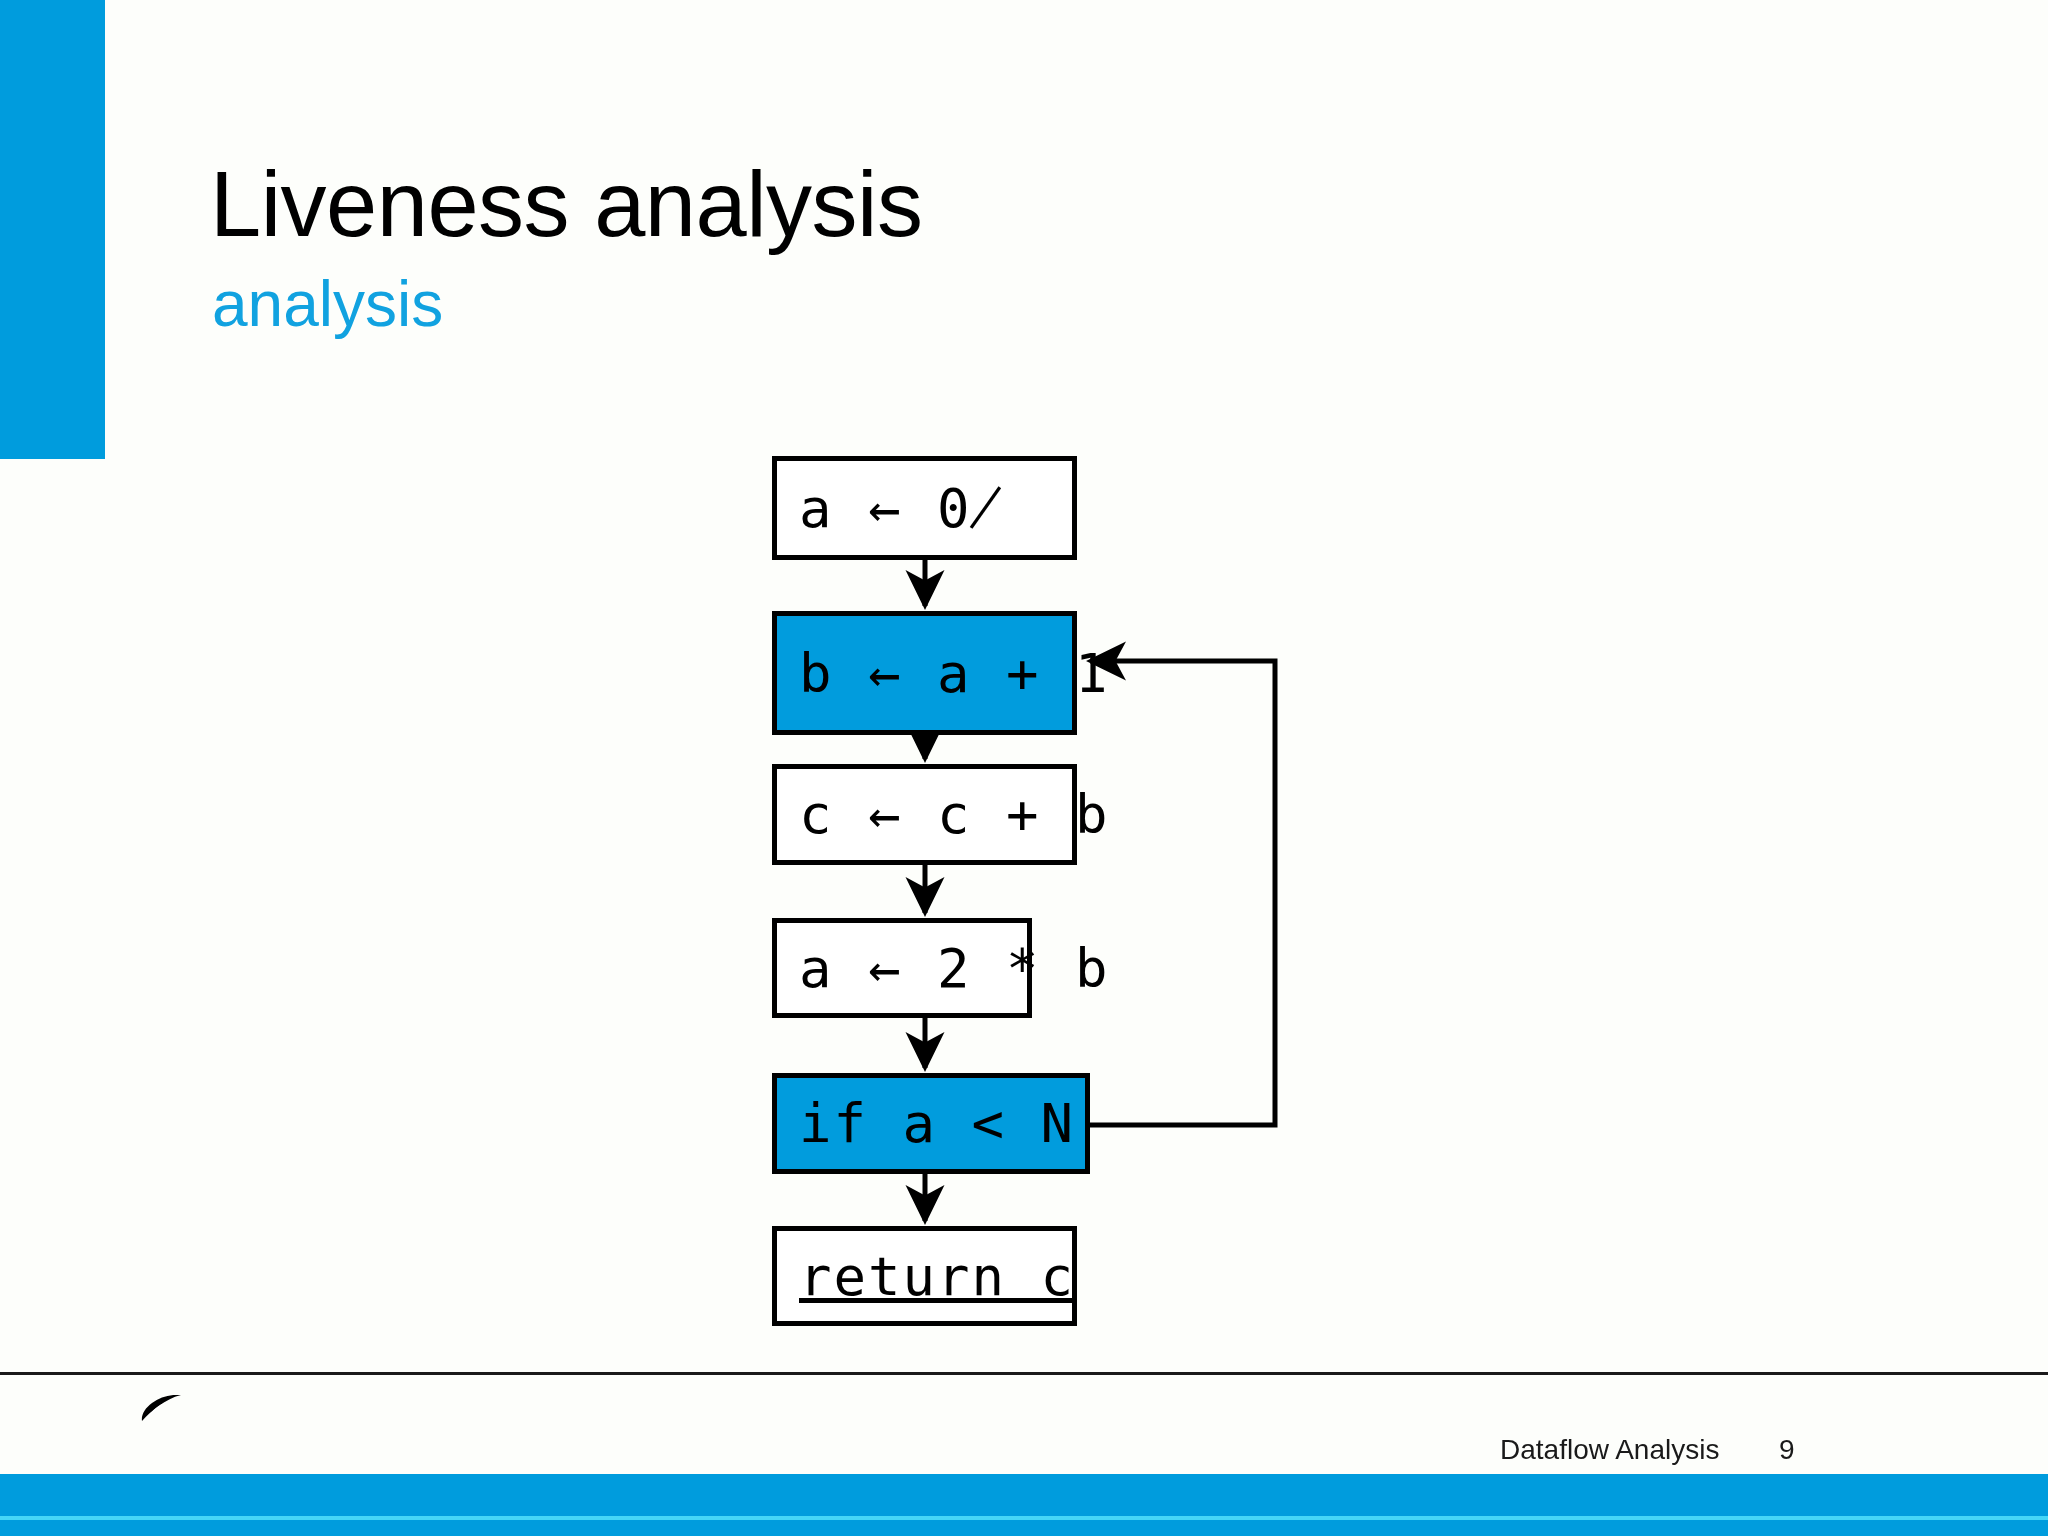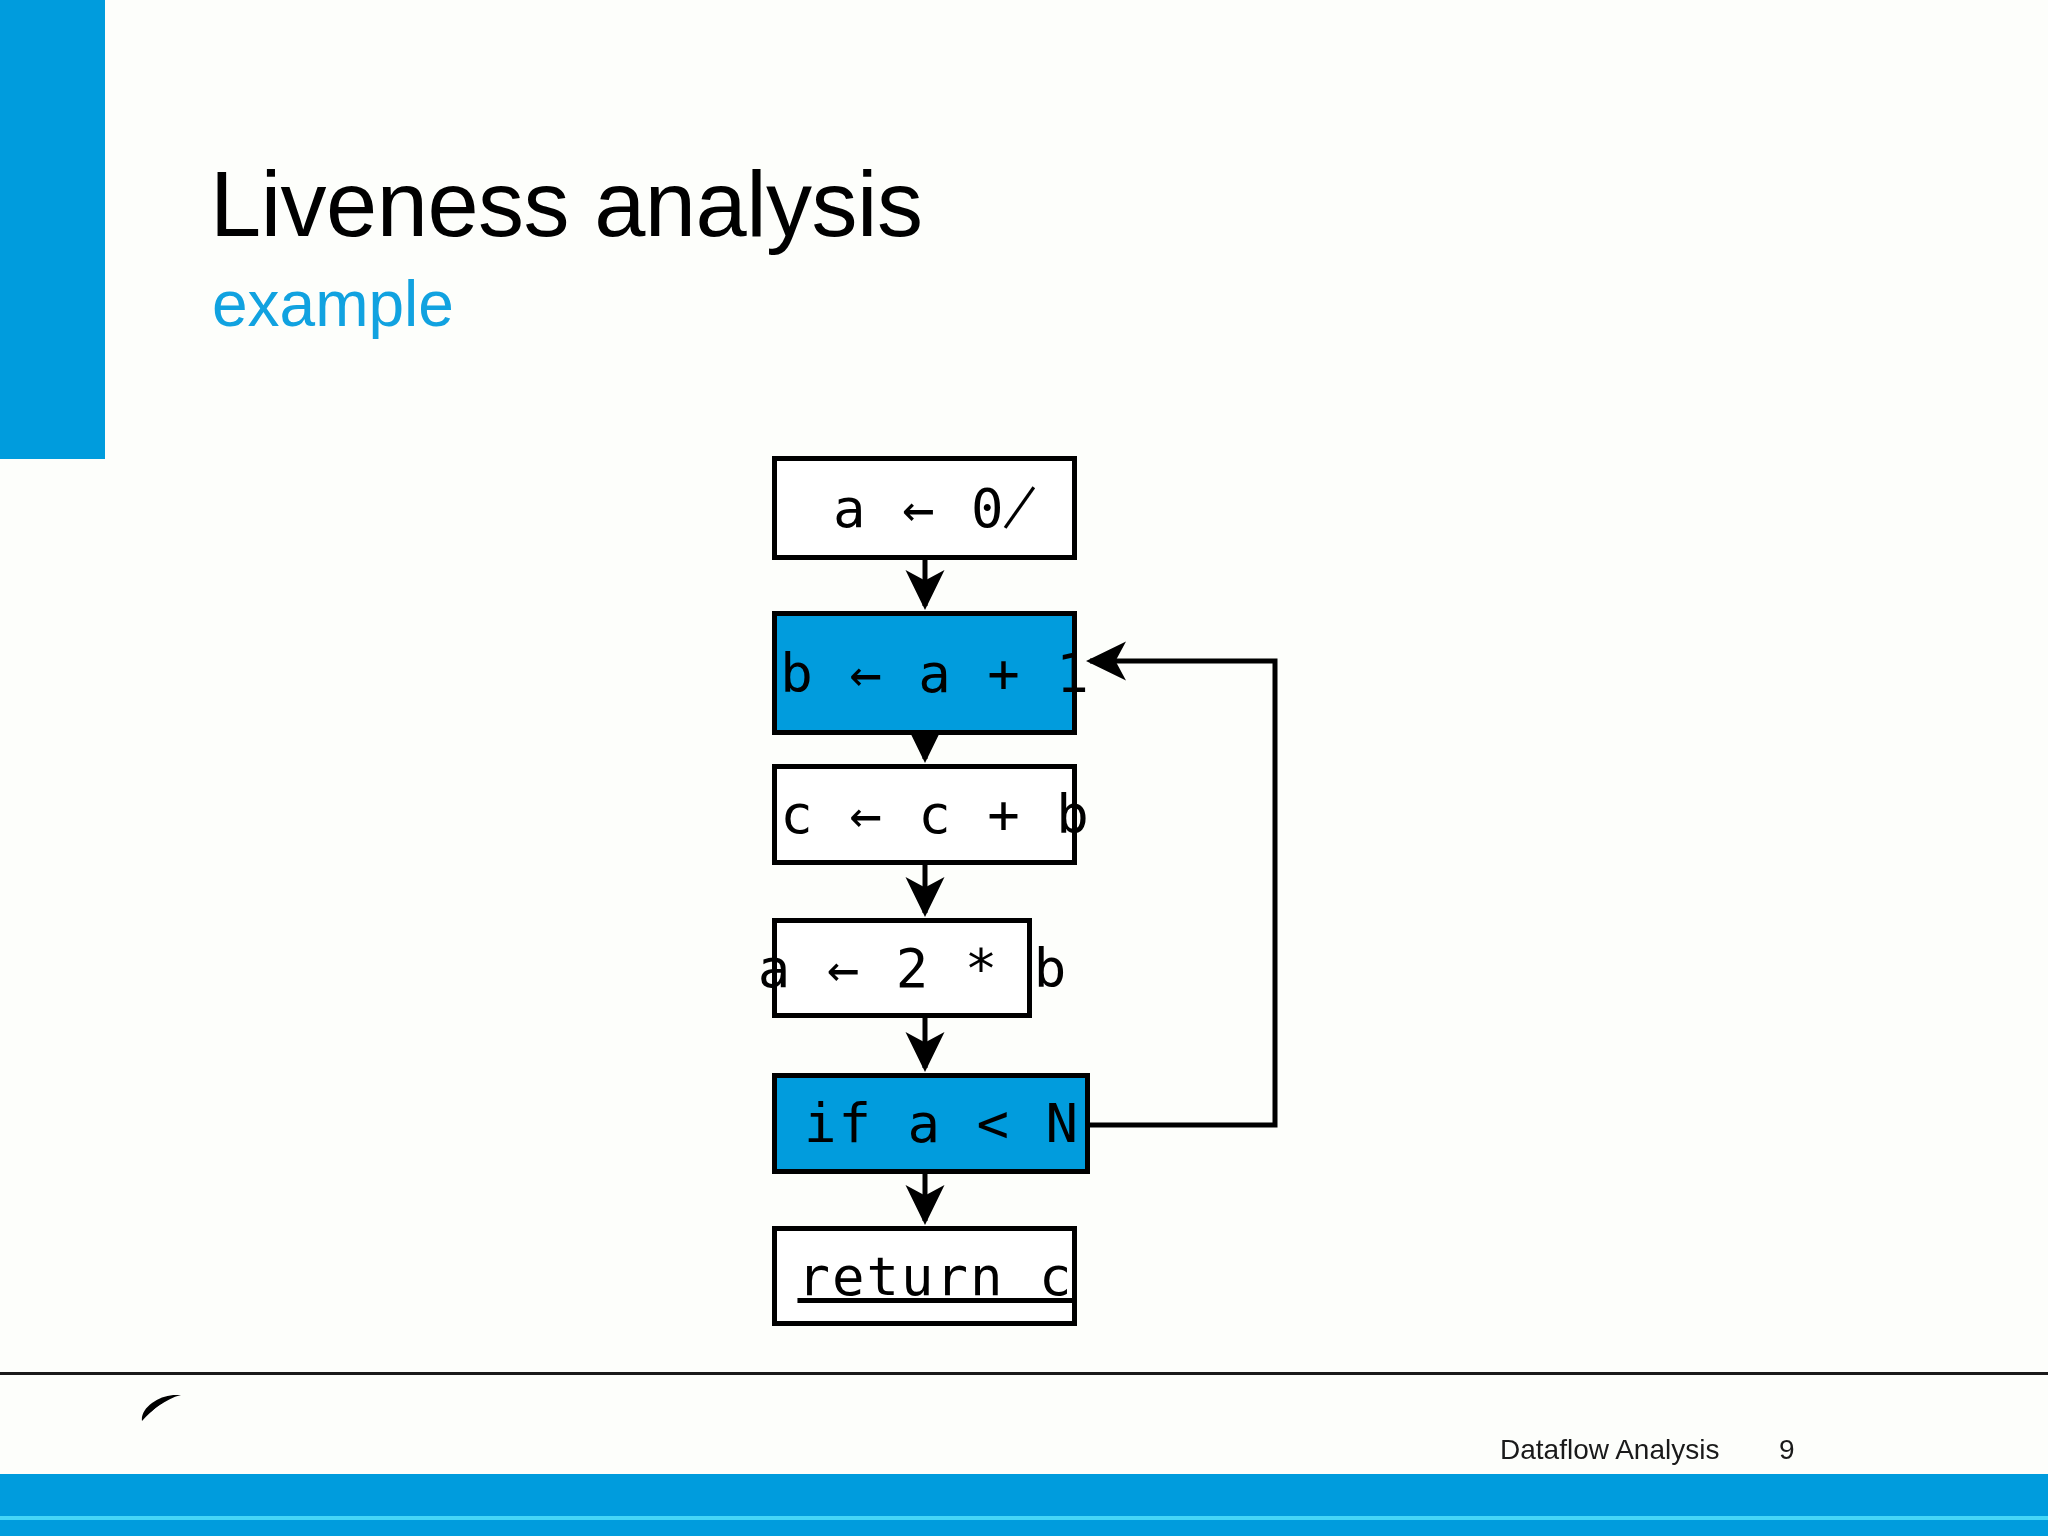--- a/index.html
+++ b/index.html
@@ -63,21 +63,20 @@
     border: 5px solid #000000;
     background: #ffffff;
     display: flex;
     align-items: center;
     padding-left: 22px;
     font-family: "DejaVu Sans Mono", "Liberation Mono", monospace;
     font-size: 54px;
     letter-spacing: 2px;
     color: #000000;
     white-space: pre;
-    justify-content: center;
   }
   .node.highlight {
     background: #019cdd;
   }
 
   
   .footer-rule {
     position: absolute;
     left: 0;
     top: 1372px;
@@ -141,21 +140,21 @@
   }
 </style>
 </head>
 <body>
 
 <div id="slide">
 
   <div class="accent-bar"></div>
 
   <div class="title">Liveness analysis</div>
-  <div class="subtitle">example</div>
+  <div class="subtitle">analysis</div>
 
   <svg class="flow" viewBox="0 0 2048 1536" width="2048" height="1536" xmlns="http://www.w3.org/2000/svg">
     <defs>
       <marker id="arrowhead" markerWidth="9" markerHeight="9" refX="7.2" refY="4.5" orient="auto" markerUnits="strokeWidth">
         <path d="M0,0.6 L8,4.5 L0,8.4 L2.1,4.5 Z" fill="#000000"></path>
       </marker>
     </defs>
 
     <line x1="925" y1="560" x2="925" y2="606" stroke="#000000" stroke-width="5" marker-end="url(#arrowhead)"></line>
 

